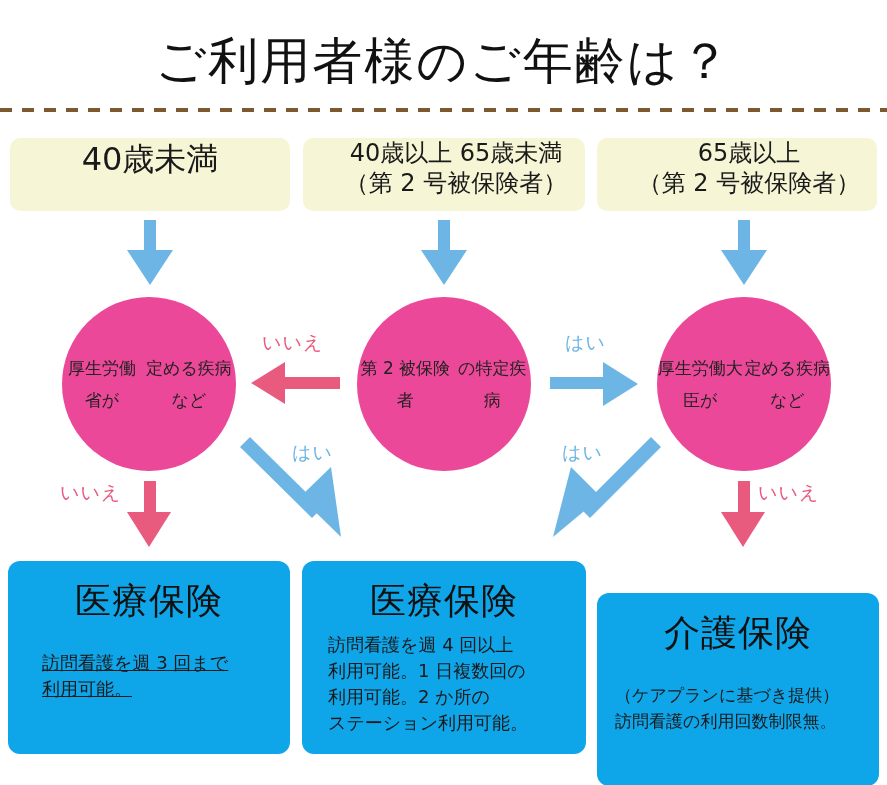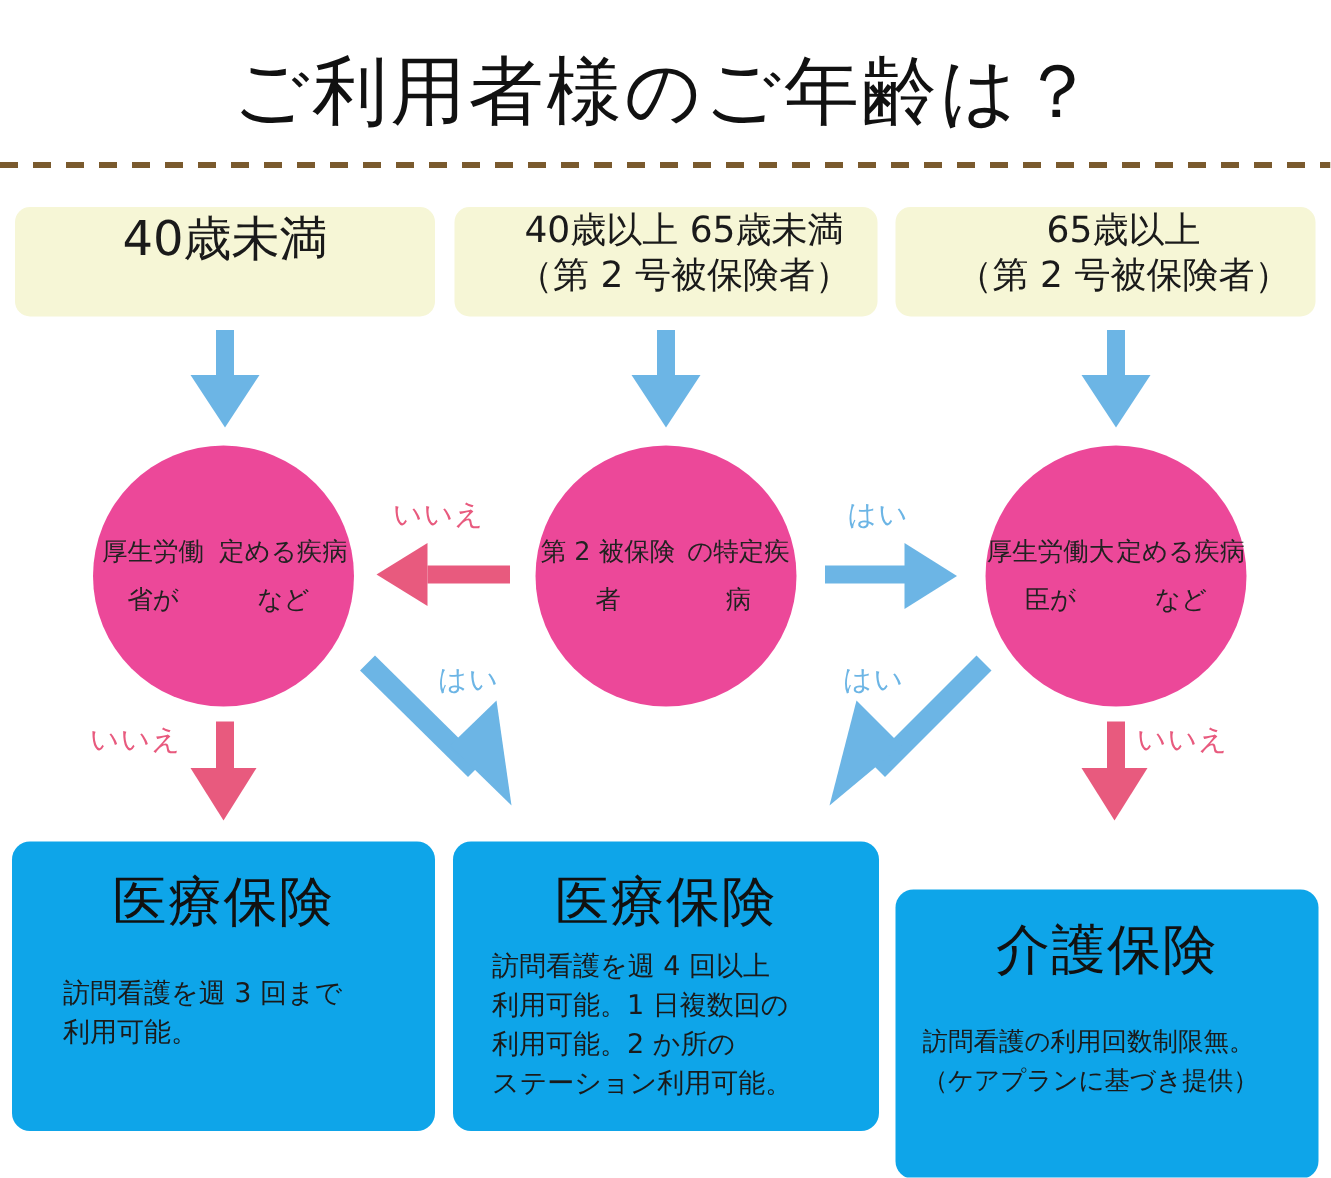--- a/index.html
+++ b/index.html
@@ -123,33 +123,33 @@
 
 <div class="abs label no" style="left:262px;top:330px;">いいえ</div>
 <div class="abs label yes" style="left:565px;top:330px;">はい</div>
 <div class="abs label yes" style="left:292px;top:440px;">はい</div>
 <div class="abs label yes" style="left:562px;top:440px;">はい</div>
 <div class="abs label no" style="left:60px;top:480px;">いいえ</div>
 <div class="abs label no" style="left:758px;top:480px;">いいえ</div>
 
 <div class="abs bottom-box" style="left:8px;top:561px;width:282px;height:193px;">
   <div class="head">医療保険</div>
-  <div class="body" style="margin:24px 0 12px 34px;">
+  <div class="body" style="margin:24px 0 12px 34px;text-decoration:underline;">
     <div>訪問看護を週 3 回まで</div>
     <div>利用可能。</div>
   </div>
 </div>
 <div class="abs bottom-box" style="left:302px;top:561px;width:284px;height:193px;">
   <div class="head">医療保険</div>
   <div class="body" style="margin:6px 0 0 26px;">
     <div>訪問看護を週 4 回以上</div>
     <div>利用可能。1 日複数回の</div>
     <div>利用可能。2 か所の</div>
     <div>ステーション利用可能。</div>
   </div>
 </div>
 <div class="abs bottom-box" style="left:597px;top:593px;width:282px;height:193px;">
   <div class="head">介護保険</div>
   <div class="body" style="margin:24px 0 0 18px;font-size:17px;">
+    <div>（ケアプランに基づき提供）</div>
     <div>訪問看護の利用回数制限無。</div>
-    <div>（ケアプランに基づき提供）</div>
   </div>
 </div>
 
 </body></html>

